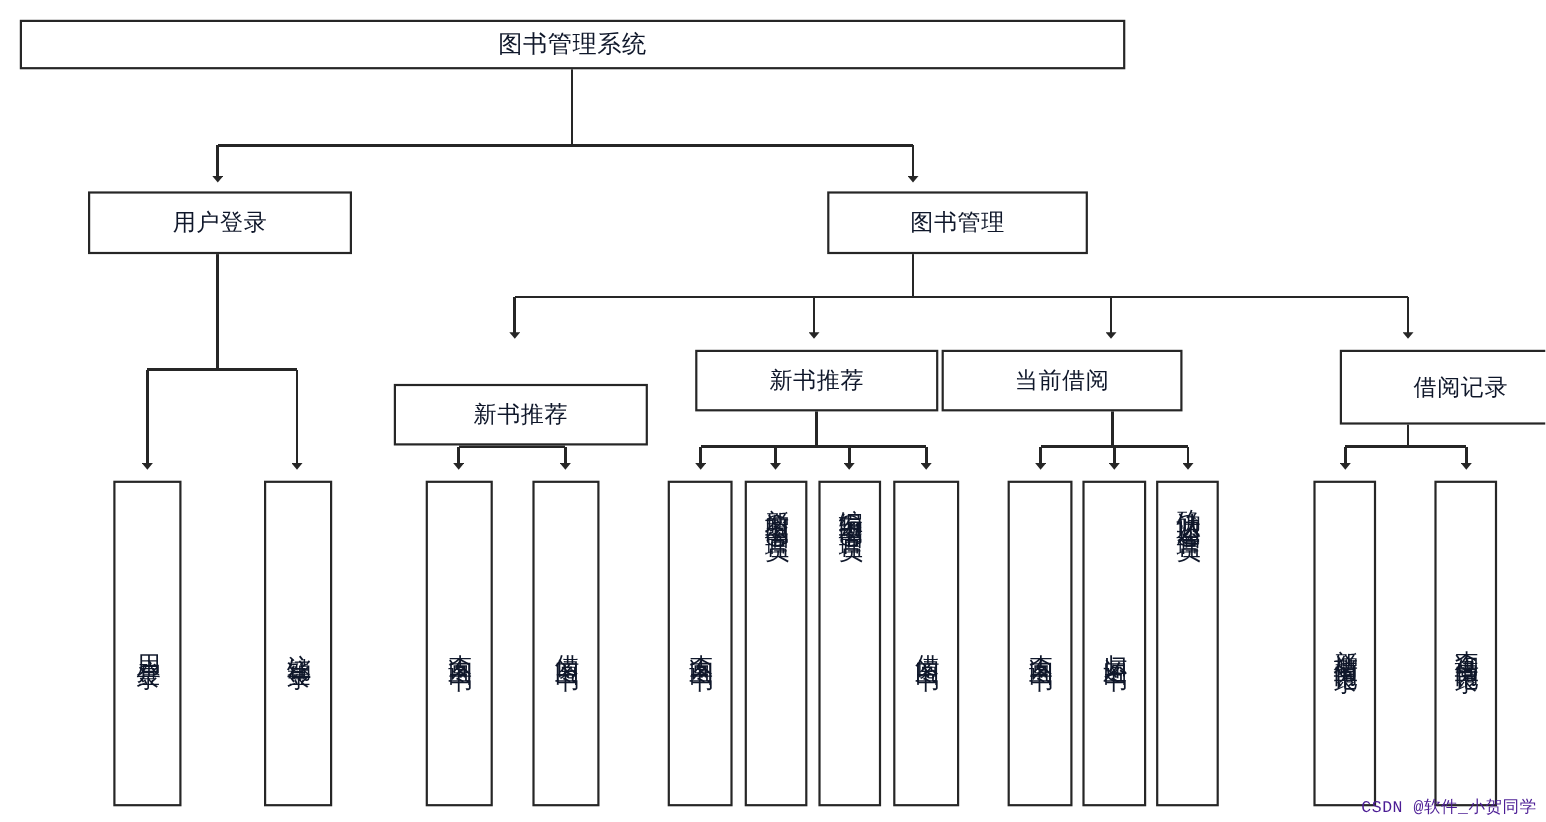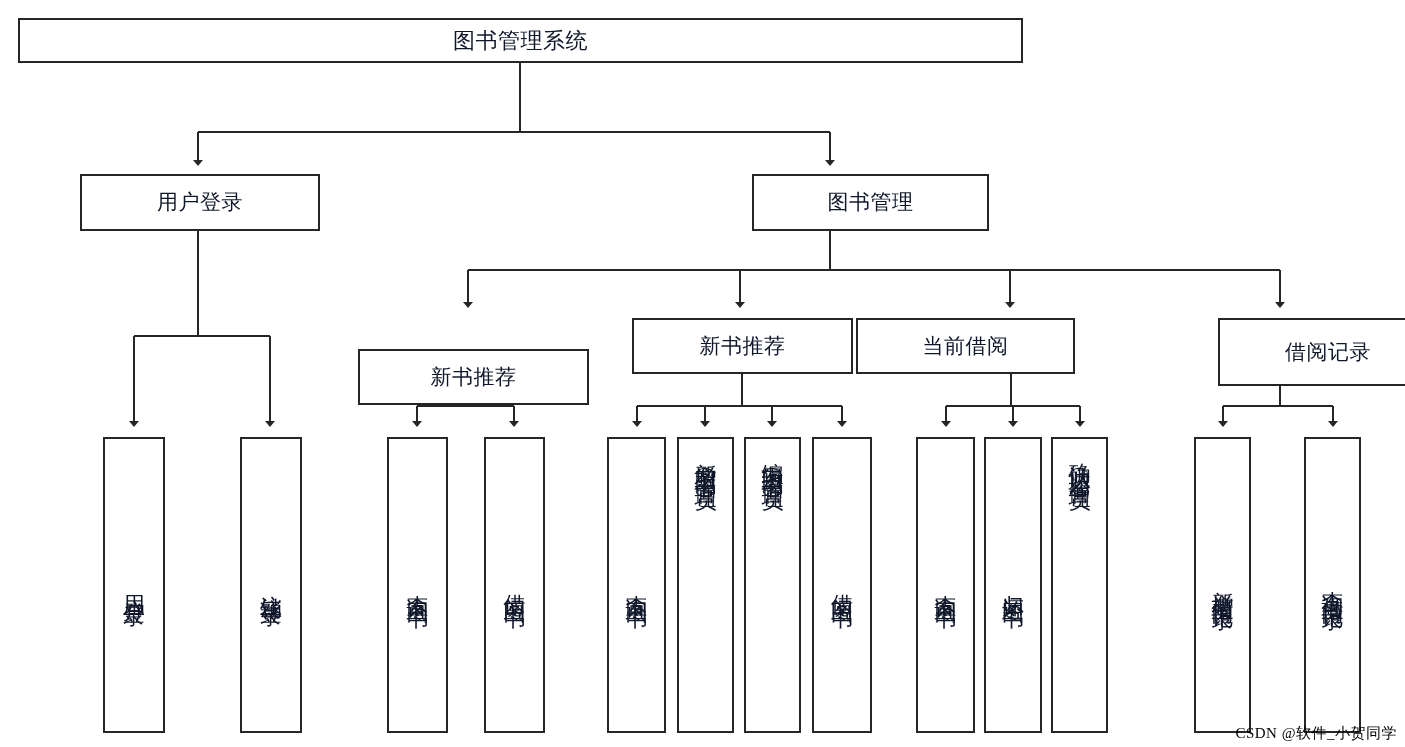--- a/index.html
+++ b/index.html
@@ -62,25 +62,25 @@
   }
   .node.v.mid{ align-items:center; }
   .node.v.top{ align-items:flex-start; padding-top:6px; }
 
   
   #watermark{
     position:absolute;
     right:8px;
     bottom:4px;
     font-size:15px;
-    color:#000000;
+    color:#4c1d95;
     letter-spacing:.5px;
     z-index:5;
     white-space:nowrap;
-    font-family:Liberation Serif, serif;
+    font-family:Liberation Mono, monospace;
   }
 </style>
 </head>
 <body>
 
 <div id="canvas">
 
   <svg id="wires" viewBox="0 0 1405 747" width="1405" height="747" xmlns="http://www.w3.org/2000/svg">
     <defs>
       <marker id="arw" markerWidth="10" markerHeight="10" refX="3" refY="5" orient="auto" markerUnits="userSpaceOnUse">

